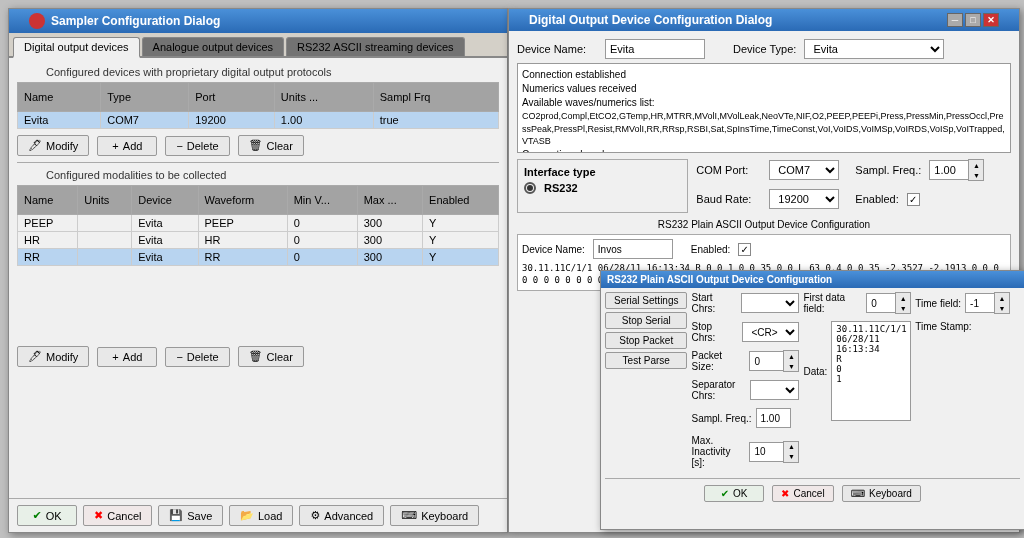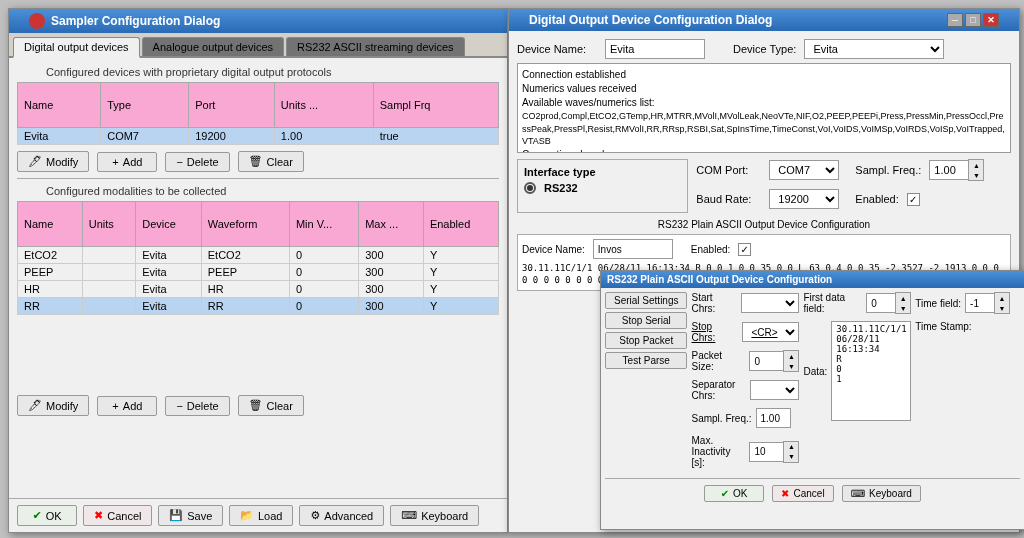--- a/index.html
+++ b/index.html
@@ -75,23 +75,23 @@
     }
 
     table.device-table {
       width: 100%;
       border-collapse: collapse;
       margin-bottom: 6px;
       font-size: 11px;
     }
 
     table.device-table th {
-      background: #f9a8d4;
+      background: #a3a3a3;
       border: 1px solid #aaa;
-      padding: 16px 6px;
+      padding: 8px 6px;
       text-align: left;
       font-weight: normal;
     }
 
     table.device-table td {
       border: 1px solid #ccc;
       padding: 2px 6px;
     }
 
     table.device-table tr.selected td {
@@ -320,29 +320,20 @@
           <th>Name</th>
           <th>Units</th>
           <th>Device</th>
           <th>Waveform</th>
           <th>Min V...</th>
           <th>Max ...</th>
           <th>Enabled</th>
         </tr>
       </thead>
       <tbody>
-        <tr>
-          <td>EtCO2</td>
-          <td></td>
-          <td>Evita</td>
-          <td>EtCO2</td>
-          <td>0</td>
-          <td>300</td>
-          <td>Y</td>
-        </tr>
         <tr>
           <td>PEEP</td>
           <td></td>
           <td>Evita</td>
           <td>PEEP</td>
           <td>0</td>
           <td>300</td>
           <td>Y</td>
         </tr>
         <tr>
@@ -514,21 +505,21 @@
         <button class="small-btn">Stop Serial</button>
         <button class="small-btn">Stop Packet</button>
         <button class="small-btn">Test Parse</button>
       </div>
 
       <div style="flex: 1; display: flex; flex-direction: column; gap: 3px;">
         <div class="form-row" style="gap: 4px;">
           <span>Start Chrs:</span>
           <select style="width: 60px; font-size: 10px;"></select>
         </div>
-        <div class="form-row" style="gap: 8px; text-decoration: underline;">
+        <div class="form-row" style="gap: 8px;">
           <span>Stop Chrs:</span>
           <select style="width: 60px; font-size: 10px;">
             <option>&lt;CR&gt;</option>
           </select>
         </div>
         <div class="form-row" style="gap: 4px;">
           <span>Packet Size:</span>
           <div class="spin-box">
             <input type="text" value="0" style="width: 35px; font-size: 10px;">
             <div class="spin-arrows">

